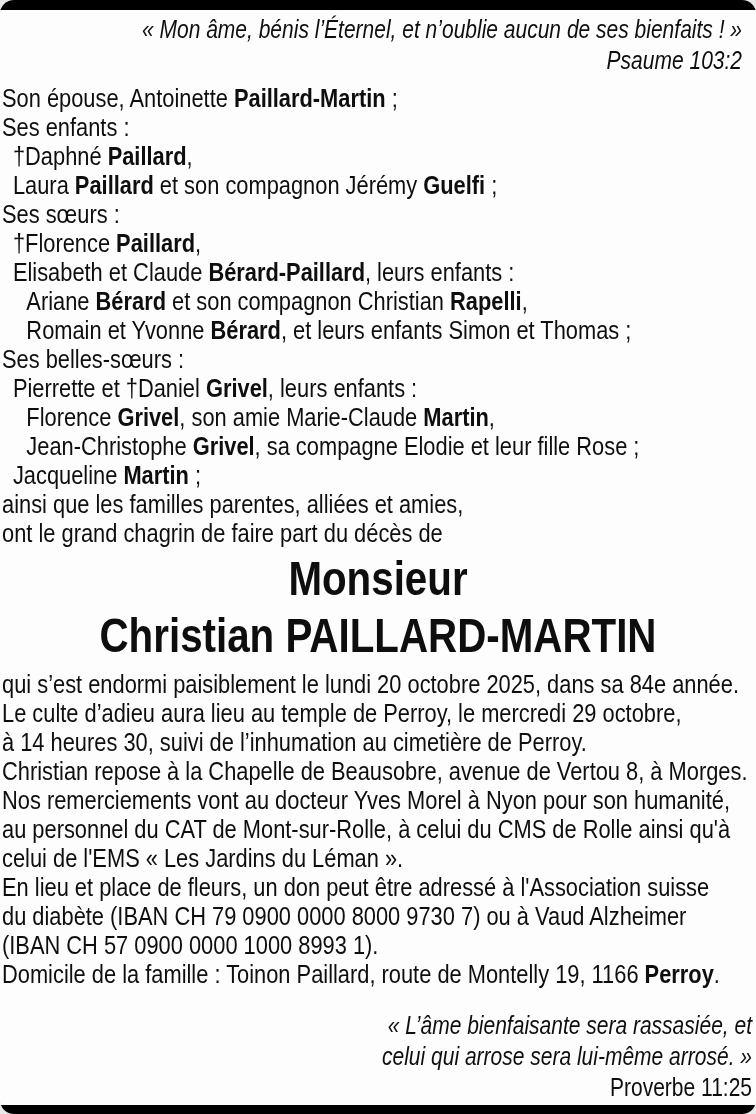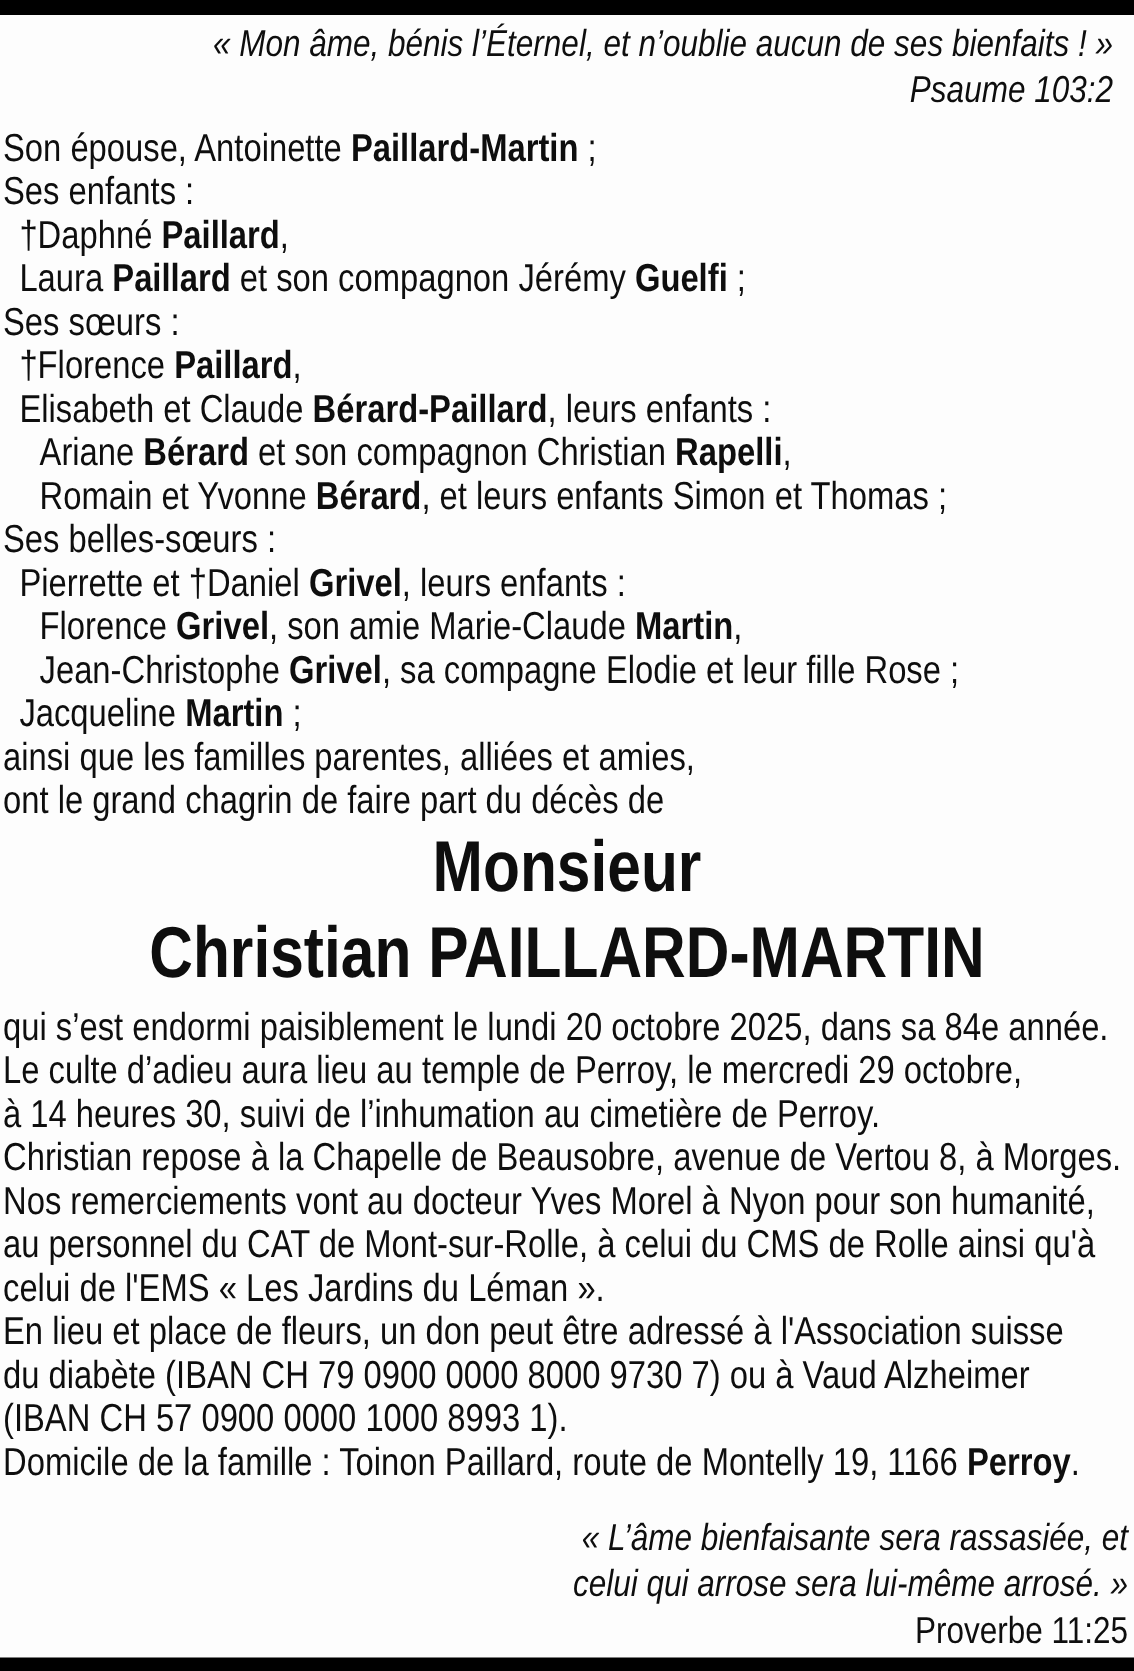--- a/index.html
+++ b/index.html
@@ -5,20 +5,21 @@
 <style>
   html,body{margin:0;padding:0;background:#e9e9e9;}
   .page{
     position:relative;
     width:756px;height:1114px;
     margin:0 auto;
     background:#fdfdfd;
     color:#0e0e0e;
     font-family:"Liberation Sans","DejaVu Sans",sans-serif;
     overflow:hidden;
+    border-radius:14px;
   }
   .bar{position:absolute;left:0;width:756px;background:#000;}
   .bar-top{top:0;height:10px;}
   .bar-bottom{bottom:0;height:9px;}
 
   
   .cond{transform:scaleX(0.84);}
 
   .quote-top{
     position:absolute;top:14px;right:14px;width:960px;

